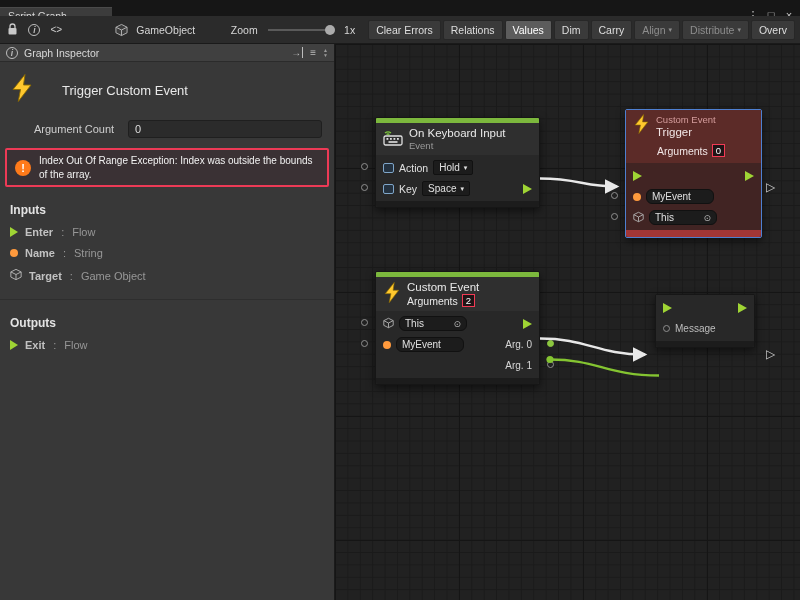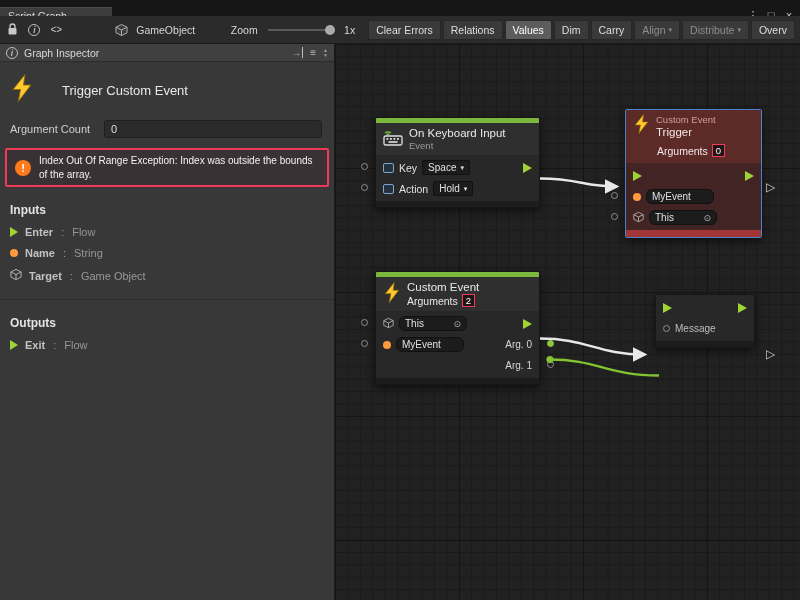--- a/index.html
+++ b/index.html
@@ -28,21 +28,21 @@
 
   
   .inspector { position:absolute; left:0; top:44px; width:335px; height:556px; background:#383838; border-right:1px solid #1b1b1b; }
   .insp-head { height:18px; background:#404040; border-bottom:1px solid #2b2b2b; display:flex; align-items:center; gap:6px; padding:0 6px; color:#d9d9d9; font-size:10.5px; }
   .insp-head .right { margin-left:auto; display:flex; gap:7px; align-items:center; color:#bdbdbd; font-size:10px; }
   .dock-icon { border-right:1.5px solid #bdbdbd; padding-right:1px; font-size:10px; }
   .scrollers { display:flex; flex-direction:column; line-height:5px; font-size:5px; color:#9a9a9a; }
   .insp-title { display:flex; align-items:center; gap:28px; padding:12px 10px 10px 10px; }
   .insp-title .t { color:#e8e8e8; font-size:13px; }
   .arg-row { display:flex; align-items:center; margin:4px 12px 0 10px; gap:6px; }
-  .arg-row label { width:88px; color:#cfcfcf; font-size:11px; }
+  .arg-row label { width:88px; color:#cfcfcf; font-size:11px;margin-left:24px; }
   .arg-row input { flex:1; height:18px; background:#2b2b2b; border:1px solid #1f1f1f; border-radius:3px; color:#dddddd; font-size:11px; padding:0 6px; font-family:inherit; }
   .error-box { margin:10px 5px 0 5px; border:2px solid #ed3a56; border-radius:2px; background:#3a3134; padding:4px 8px; display:flex; align-items:center; gap:8px; }
   .error-icon { min-width:16px; width:16px; height:16px; border-radius:50%; background:#ff7a1a; color:#fff; font-size:11px; font-weight:bold; display:flex; align-items:center; justify-content:center; }
   .error-text { color:#f2f2f2; font-size:10px; line-height:1.35; }
   .section-h { margin:16px 0 0 10px; color:#e3e3e3; font-size:12px; font-weight:bold; }
   .pin-row { display:flex; align-items:center; gap:7px; margin:9px 0 0 10px; font-size:11px; }
   .pin-row .nm { color:#c2c2c2; font-weight:bold; }
   .pin-row .sep { color:#979797; margin:0 1px; }
   .pin-row .ty { color:#979797; }
   .divider { border-top:1px solid #2e2e2e; margin:16px 0 0 0; }
@@ -247,35 +247,35 @@
         </span>
         <div class="col">
           <div class="ntitle">On Keyboard Input</div>
           <div class="nsub">Event</div>
         </div>
       </div>
       <div class="nbody">
         <div class="nrow">
           <span class="port left"></span>
           <span class="keycap"></span>
+          <span class="plabel">Action</span>
+          <span class="dd">
+              <span>Hold</span>
+              <span class="caret">▾</span>
+            </span>
+        </div>
+        <div class="nrow">
+          <span class="port left"></span>
+          <span class="keycap"></span>
           <span class="plabel">Key</span>
           <span class="dd">
               <span>Space</span>
               <span class="caret">▾</span>
             </span>
           <span class="flow mla"></span>
-        </div>
-        <div class="nrow">
-          <span class="port left"></span>
-          <span class="keycap"></span>
-          <span class="plabel">Action</span>
-          <span class="dd">
-              <span>Hold</span>
-              <span class="caret">▾</span>
-            </span>
         </div>
       </div>
       <div class="nfoot"></div>
     </div>
 
     <div class="gnode errored selected" style="left:290px;top:65px;width:137px">
       <div class="nhead" style="flex-wrap:wrap;padding-bottom:6px;">
         <span>
           <svg width="17" height="20" viewBox="0 0 16 18">
               <path d="M10 0 L2 10 H7 L5.5 18 L14 7 H9 Z" fill="#ffc82e" stroke="#8a6a00" stroke-width="0.6"></path>

